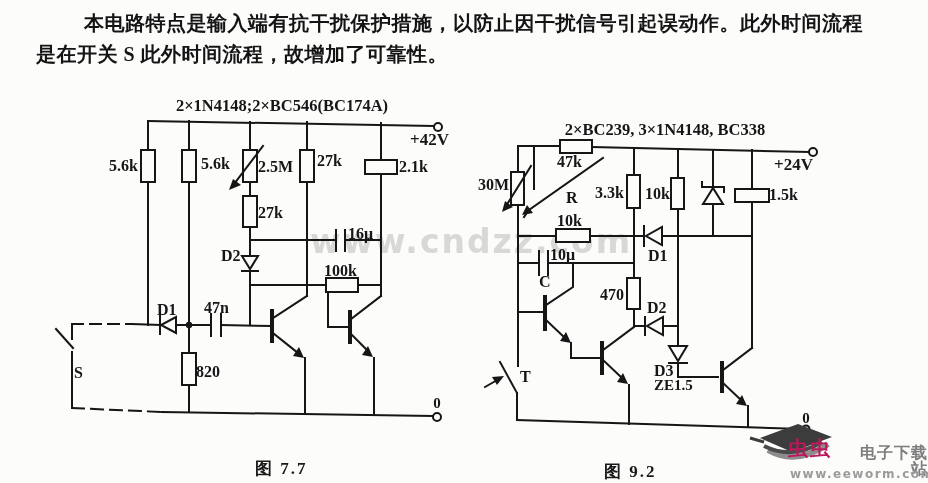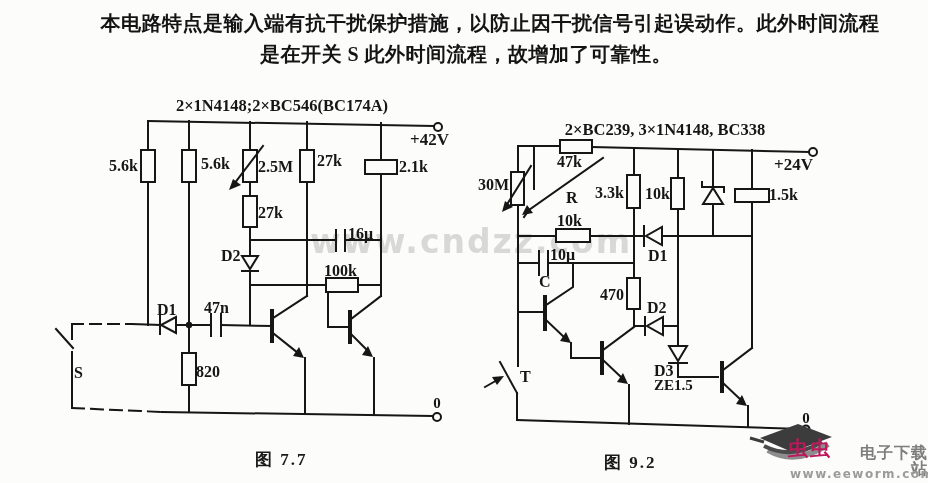--- a/index.html
+++ b/index.html
@@ -1,25 +1,25 @@
 <!DOCTYPE html>
 <html><head>
 <meta charset="utf-8">
 <style>
   html,body{margin:0;padding:0;}
   body{background:#e8e8e8;font-family:"Liberation Serif",serif;}
   .page{position:relative;width:928px;height:483px;background:#fcfcfb;overflow:hidden;}
   .para{position:absolute;left:36px;top:8px;width:860px;color:#141414;
-        font-size:20px;font-weight:600;line-height:31px;letter-spacing:.5px;text-align:center;}
+        font-size:20px;font-weight:600;line-height:31px;letter-spacing:.5px;}
   .pline.l1{padding-left:48px;}
   .watermark{position:absolute;left:310px;top:222px;z-index:0;
         font-family:"DejaVu Sans",sans-serif;font-size:33px;font-weight:700;
         color:rgba(185,185,185,.55);letter-spacing:2px;}
   .circ-svg{position:absolute;left:0;top:0;z-index:1;}
-  .caption{position:absolute;z-index:1;color:#1a1a1a;font-size:17px;font-weight:700;letter-spacing:2px;}
+  .caption{position:absolute;z-index:1;color:#1a1a1a;font-size:17px;font-weight:700;letter-spacing:2px;margin-top:9px;}
   .cap1{left:255px;top:448px;}
   .cap2{left:604px;top:451px;}
   .logo{position:absolute;left:746px;top:398px;width:182px;height:85px;z-index:2;}
   .logo-icon{position:absolute;left:2px;top:16px;}
   .logo-brand{position:absolute;left:42px;top:40px;font-size:20px;font-weight:700;
         color:#be185d;letter-spacing:2px;line-height:1;}
   .logo-suffix{position:absolute;left:99px;top:47px;font-size:16px;font-weight:700;
         color:#7e7e7e;letter-spacing:1px;line-height:1;text-align:right;}
   .logo-url{position:absolute;left:44px;top:70px;font-size:12px;font-weight:700;
         color:#9b9b9b;letter-spacing:1.5px;line-height:1;font-family:"DejaVu Sans",sans-serif;}

